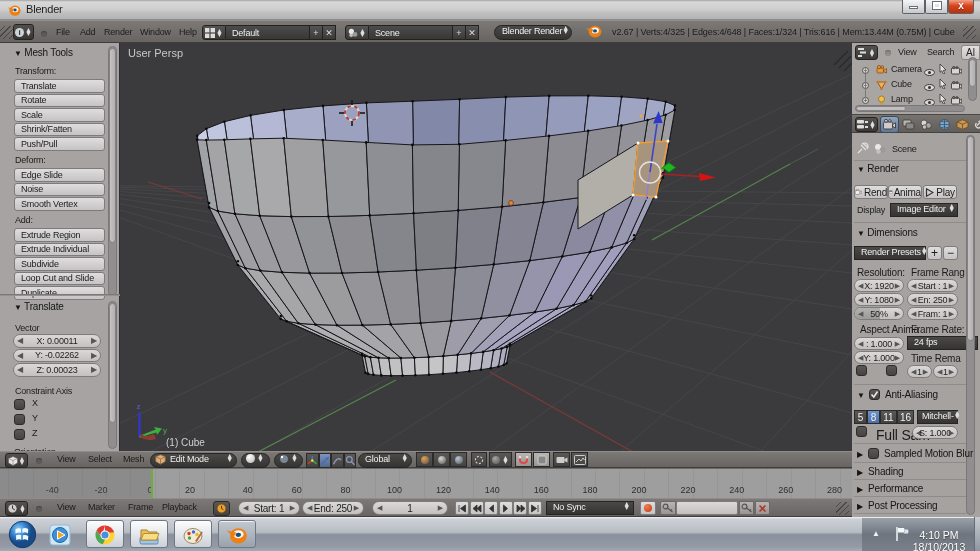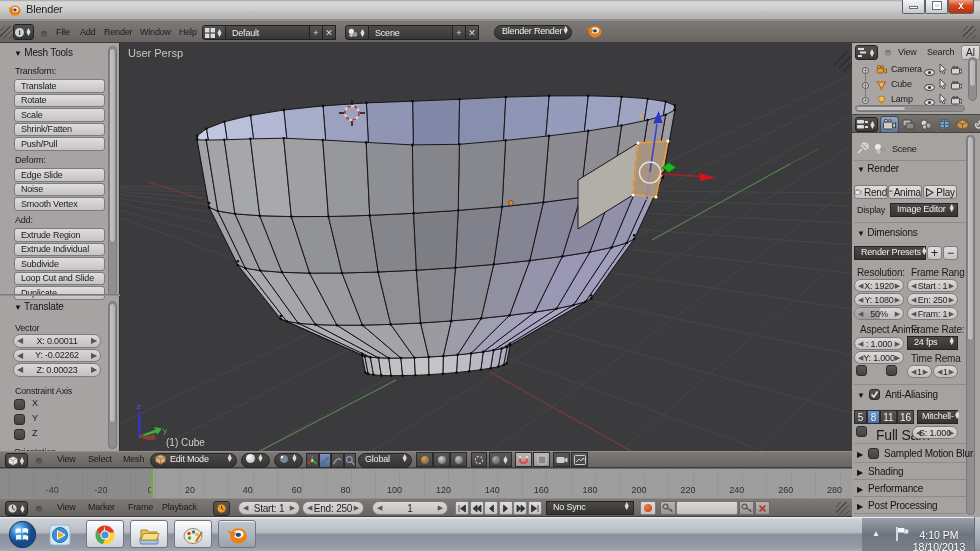--- a/index.html
+++ b/index.html
@@ -440,20 +440,21 @@
         <div class="arr">▲</div>
         <div class="arr">▼</div>
       </div>
     </div>
     <svg class="a" style="left:585px;top:2px" width="17" height="16" viewBox="0 0 17 16">
       <ellipse cx="10" cy="8.6" rx="6.4" ry="5.9" fill="#ec7f13"></ellipse>
       <ellipse cx="10" cy="7.4" rx="3.9" ry="3" fill="#f6f6f6"></ellipse>
       <ellipse cx="10" cy="7.9" rx="2" ry="1.6" fill="#1c4e78"></ellipse>
       <path d="M1 5 L8.4 6.4 L6.6 10 Z" fill="#ec7f13"></path>
     </svg>
+    <div class="a tx" style="left:612px;top:6px;font-size:9px;letter-spacing:-.1px">v2.67 | Verts:4/325 | Edges:4/648 | Faces:1/324 | Tris:616 | Mem:13.44M (0.75M) | Cube</div>
     <div class="grip" style="left:963px;top:5px"></div>
   </div>
 <div class="a" style="left:0;top:43px;width:120px;height:408px;background:#a6a3a2;border-right:1px solid #2e2e2e">
     <div class="a panelhdr" style="left:14px;top:4px"><span style="font-size:8px">▼</span> Mesh Tools</div>
     <div class="a tx" style="left:15px;top:23px">Transform:</div>
     <div class="a btn" style="left:14px;top:36px;width:91px;height:13.5px;justify-content:flex-start;padding-left:6px">Translate</div>
     <div class="a btn" style="left:14px;top:50.5px;width:91px;height:13.5px;justify-content:flex-start;padding-left:6px">Rotate</div>
     <div class="a btn" style="left:14px;top:65px;width:91px;height:13.5px;justify-content:flex-start;padding-left:6px">Scale</div>
     <div class="a btn" style="left:14px;top:79.5px;width:91px;height:13.5px;justify-content:flex-start;padding-left:6px">Shrink/Fatten</div>
     <div class="a btn" style="left:14px;top:94px;width:91px;height:13.5px;justify-content:flex-start;padding-left:6px">Push/Pull</div>
@@ -696,21 +697,21 @@
       <span style="position:relative">Fram: 1</span>
       <span style="color:#555;font-size:7px;position:absolute;right:3px">▶</span>
     </div>
     <div class="a tx" style="left:8px;top:191px;font-size:10px">Aspect Anima</div>
     <div class="a tx" style="left:59px;top:191px;font-size:10px">Frame Rate:</div>
     <div class="a pill" style="left:2px;top:204px;width:50px;height:13px;overflow:hidden">
       <span style="color:#555;font-size:7px;position:absolute;left:3px">◀</span>
       <span style="position:relative">: 1.000</span>
       <span style="color:#555;font-size:7px;position:absolute;right:3px">▶</span>
     </div>
-    <div class="a dd ddsq" style="left:55px;top:203px;width:51px;height:14px;padding-left:6px;justify-content:space-between">
+    <div class="a dd ddsq" style="left:55px;top:203px;width:71px;height:14px;padding-left:6px;justify-content:space-between">
       <span>24 fps</span>
       <div style="display:flex;flex-direction:column;margin-right:2px">
         <div class="arr">▲</div>
         <div class="arr">▼</div>
       </div>
     </div>
     <div class="a pill" style="left:2px;top:218px;width:50px;height:13px;overflow:hidden">
       <span style="color:#555;font-size:7px;position:absolute;left:3px">◀</span>
       <span style="position:relative">Y: 1.000</span>
       <span style="color:#555;font-size:7px;position:absolute;right:3px">▶</span>

